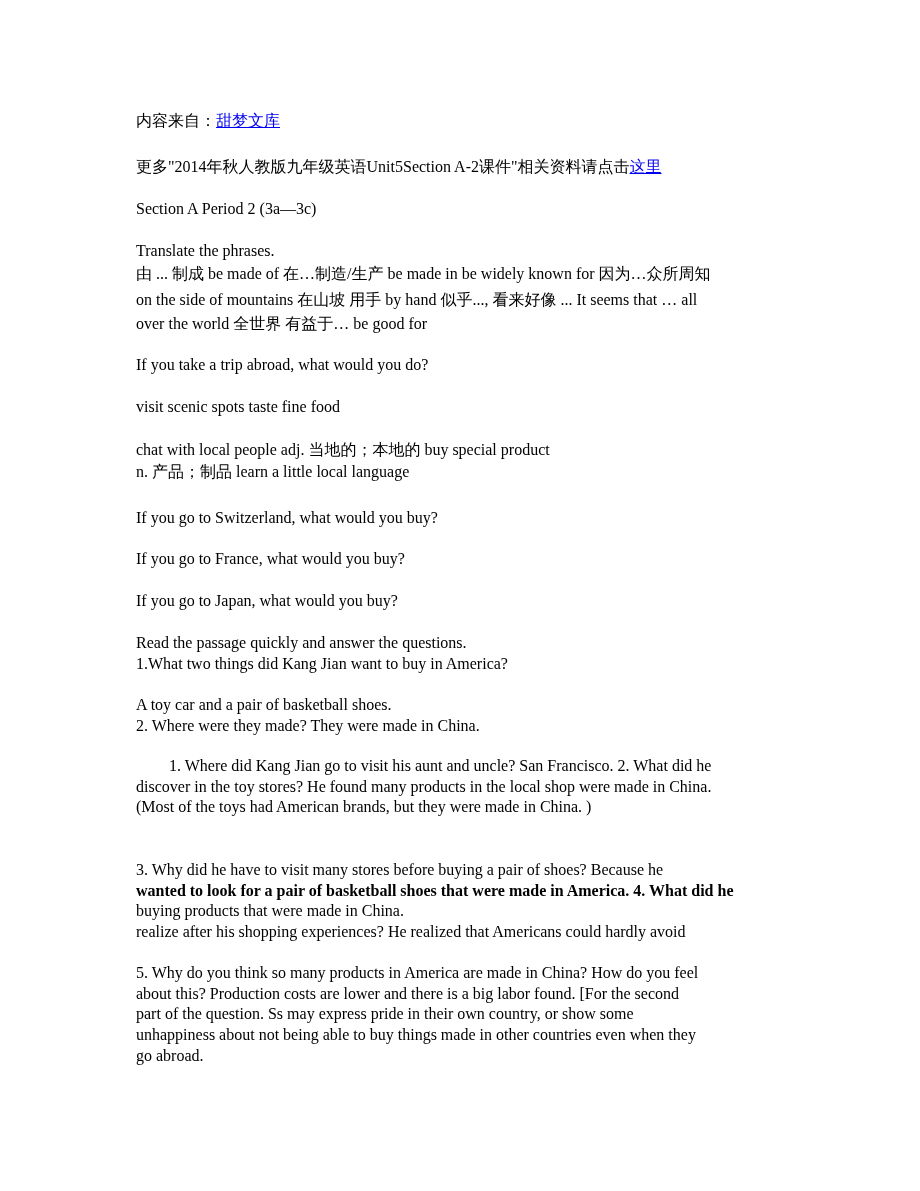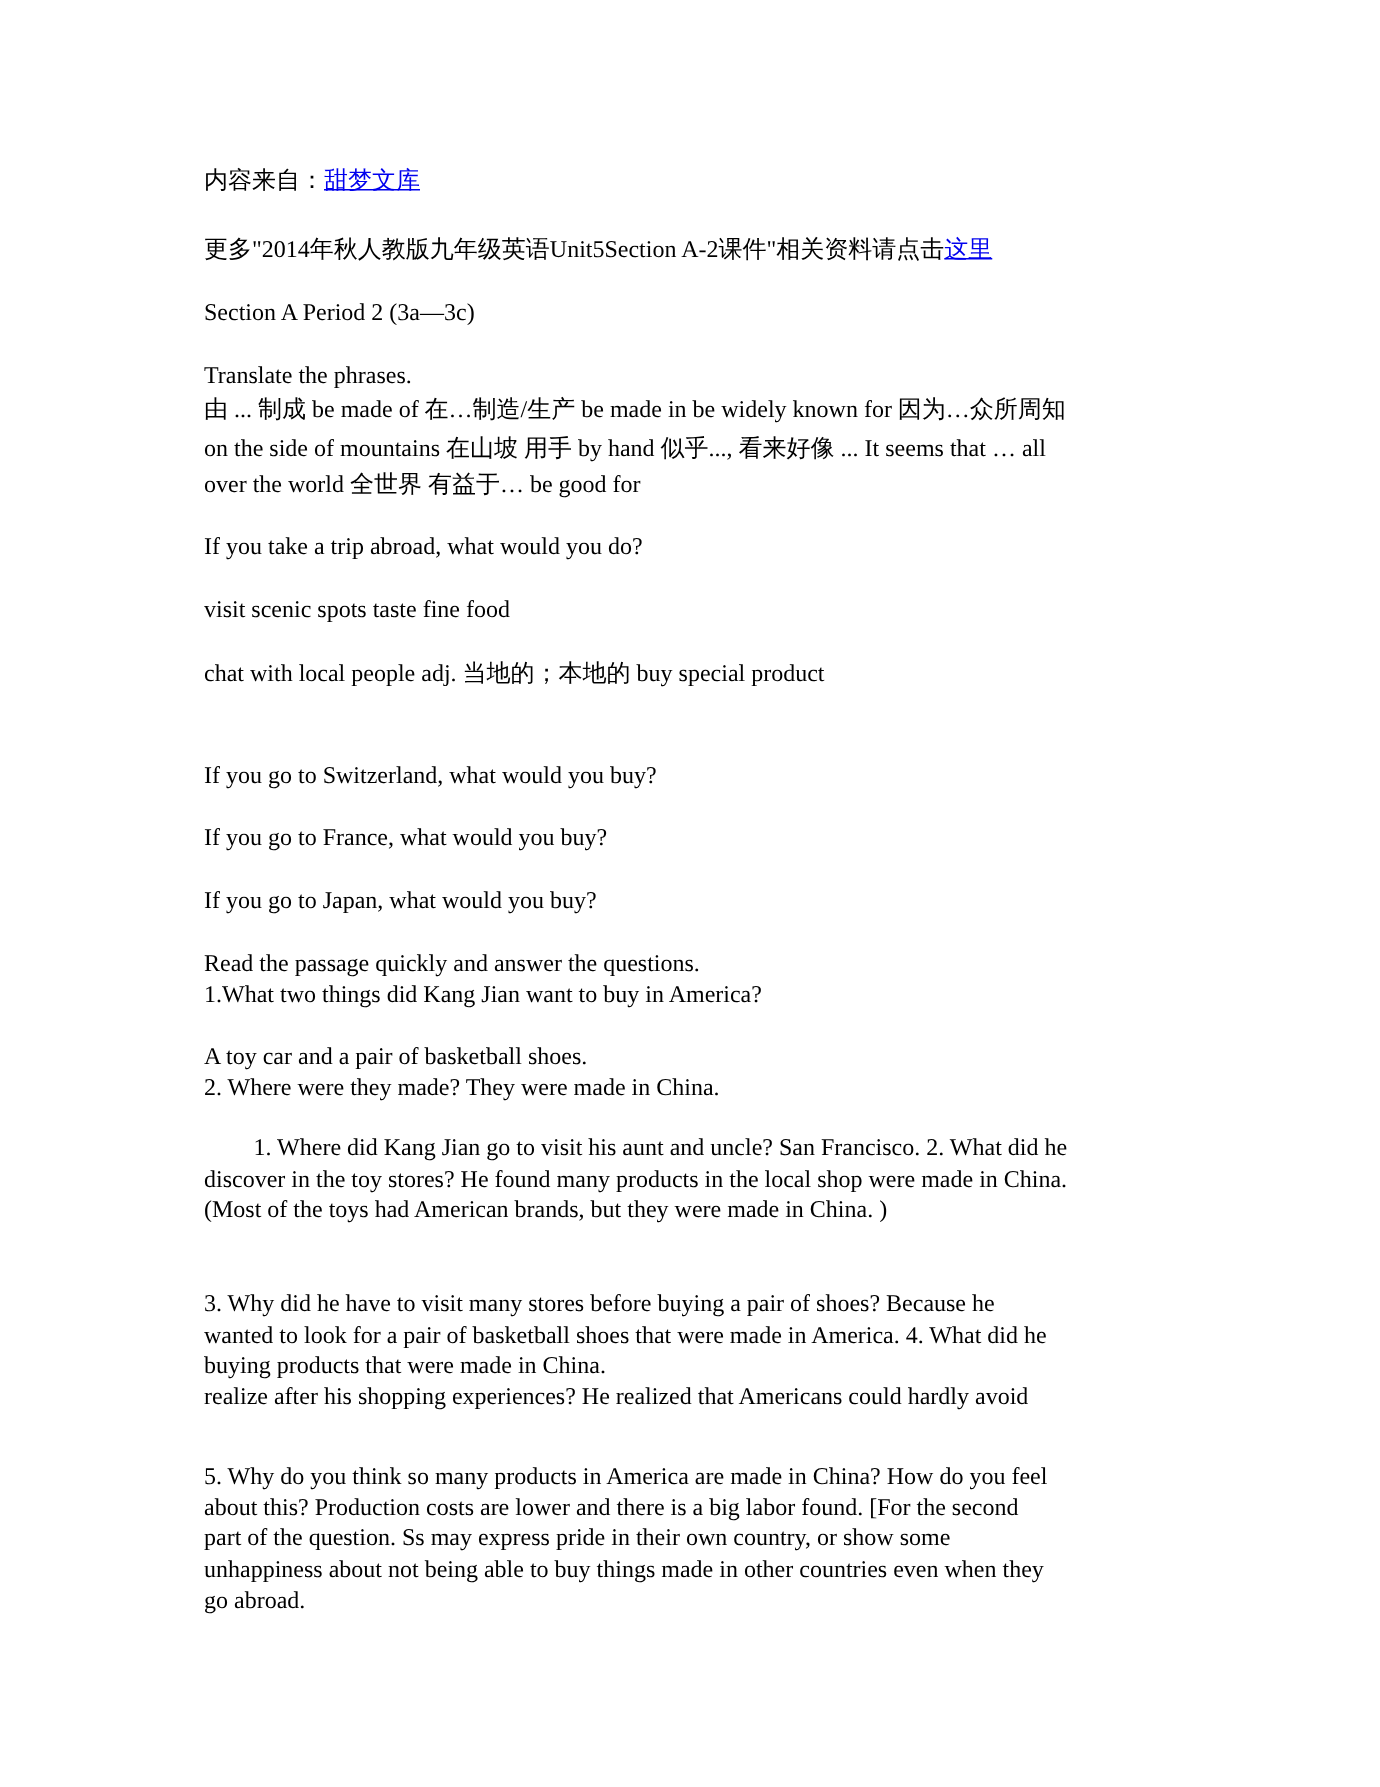--- a/index.html
+++ b/index.html
@@ -34,20 +34,21 @@
     <span class="line" style="line-height:26px;">on the side of mountains 在山坡 用手 by hand 似乎..., 看来好像 ... It seems that … all</span>
     <span class="line" style="line-height:22px;">over the world 全世界 有益于… be good for</span>
   </div>
 
   <p class="p" style="position:absolute; top:355px; left:136px;">If you take a trip abroad, what would you do?</p>
 
   <p class="p" style="position:absolute; top:397px; left:136px;">visit scenic spots taste fine food</p>
 
   <div style="position:absolute; top:439px; left:136px;">
     <span class="line" style="line-height:22px;">chat with local people adj. 当地的；本地的 buy special product</span>
+    <span class="line" style="line-height:22px;">n. 产品；制品 learn a little local language</span>
   </div>
 
   <p class="p" style="position:absolute; top:508px; left:136px;">If you go to Switzerland, what would you buy?</p>
 
   <p class="p" style="position:absolute; top:549px; left:136px;">If you go to France, what would you buy?</p>
 
   <p class="p" style="position:absolute; top:591px; left:136px;">If you go to Japan, what would you buy?</p>
 
   <div style="position:absolute; top:632px; left:136px;">
     <span class="line" style="line-height:21px;">Read the passage quickly and answer the questions.</span>
@@ -60,26 +61,26 @@
   </div>
 
   <div style="position:absolute; top:756px; left:136px;">
     <span class="line" style="line-height:20.7px;text-align:right;">1. Where did Kang Jian go to visit his aunt and uncle? San Francisco. 2. What did he</span>
     <span class="line" style="line-height:20.7px;">discover in the toy stores? He found many products in the local shop were made in China.</span>
     <span class="line" style="line-height:20.7px;">(Most of the toys had American brands, but they were made in China. )</span>
   </div>
 
   <div style="position:absolute; top:860px; left:136px;">
     <span class="line" style="line-height:20.7px;">3. Why did he have to visit many stores before buying a pair of shoes? Because he</span>
-    <span class="line" style="line-height:20.7px;">wanted to look for a pair of basketball shoes that were made in America. 4. What did he</span>
+    <span class="line" style="line-height:20.7px;font-weight:bold;">wanted to look for a pair of basketball shoes that were made in America. 4. What did he</span>
     <span class="line" style="line-height:20.7px;">buying products that were made in China.</span>
     <span class="line" style="line-height:20.7px;">realize after his shopping experiences? He realized that Americans could hardly avoid</span>
   </div>
 
   <div style="position:absolute; top:963px; left:136px;">
-    <span class="line" style="line-height:20.7px;margin-top:12px;">5. Why do you think so many products in America are made in China? How do you feel</span>
+    <span class="line" style="line-height:20.7px;">5. Why do you think so many products in America are made in China? How do you feel</span>
     <span class="line" style="line-height:20.7px;">about this? Production costs are lower and there is a big labor found. [For the second</span>
     <span class="line" style="line-height:20.7px;">part of the question. Ss may express pride in their own country, or show some</span>
     <span class="line" style="line-height:20.7px;">unhappiness about not being able to buy things made in other countries even when they</span>
     <span class="line" style="line-height:20.7px;">go abroad.</span>
   </div>
 
 </div>
 
 </body></html>

